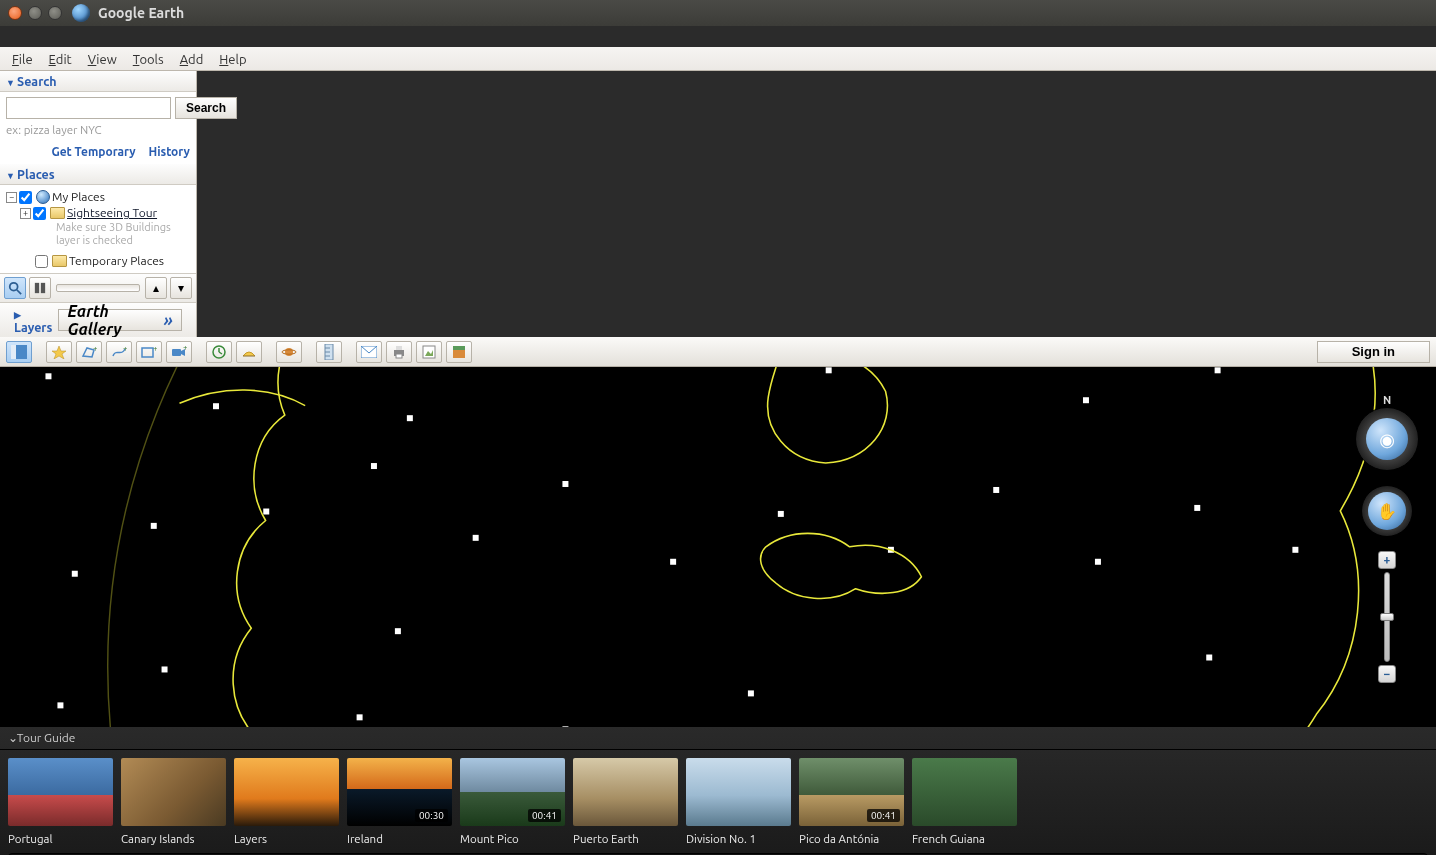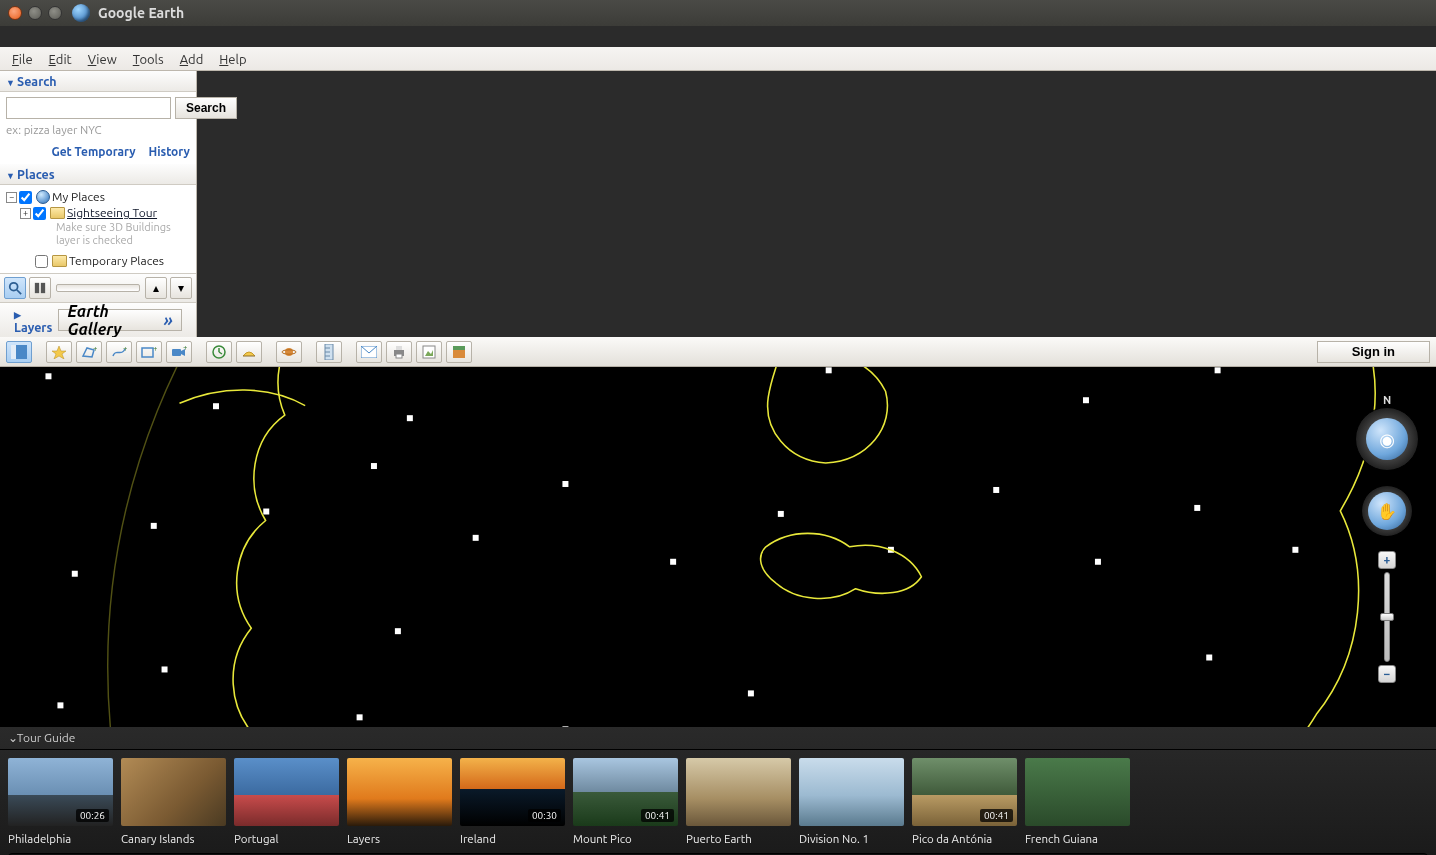--- a/index.html
+++ b/index.html
@@ -391,32 +391,26 @@
             </div>
           <div class="zbtn">−</div>
         </div>
       </div>
     </div>
 
     <div id="tourguide">
       <div id="tg-head">Tour Guide</div>
       <div id="tg-strip">
           <div class="tg-item">
-            <div class="tg-thumb" style="background: linear-gradient(rgb(143, 179, 214) 0%, rgb(106, 143, 179) 55%, rgb(58, 74, 87) 55%, rgb(34, 34, 34) 100%);">
-              <span class="tg-dur">00:26</span>
-            </div>
-            <div class="tg-label">Philadelphia</div>
+            <div class="tg-thumb" style="background: linear-gradient(rgb(90, 143, 201), rgb(59, 106, 160) 55%, rgb(199, 75, 75) 55%, rgb(122, 43, 43));"></div>
+            <div class="tg-label">Portugal</div>
           </div>
           <div class="tg-item">
             <div class="tg-thumb" style="background: linear-gradient(135deg, rgb(178, 139, 85), rgb(122, 90, 50) 60%, rgb(74, 58, 34));"></div>
             <div class="tg-label">Canary Islands</div>
-          </div>
-          <div class="tg-item">
-            <div class="tg-thumb" style="background: linear-gradient(rgb(90, 143, 201), rgb(59, 106, 160) 55%, rgb(199, 75, 75) 55%, rgb(122, 43, 43));"></div>
-            <div class="tg-label">Portugal</div>
           </div>
           <div class="tg-item">
             <div class="tg-thumb" style="background: linear-gradient(rgb(246, 178, 74), rgb(224, 122, 28) 60%, rgb(42, 26, 10));"></div>
             <div class="tg-label">Layers</div>
           </div>
           <div class="tg-item">
             <div class="tg-thumb" style="background: linear-gradient(rgb(243, 178, 74) 0%, rgb(212, 106, 26) 45%, rgb(10, 26, 42) 45%, rgb(0, 0, 0) 100%);">
               <span class="tg-dur">00:30</span>
             </div>
             <div class="tg-label">Ireland</div>

